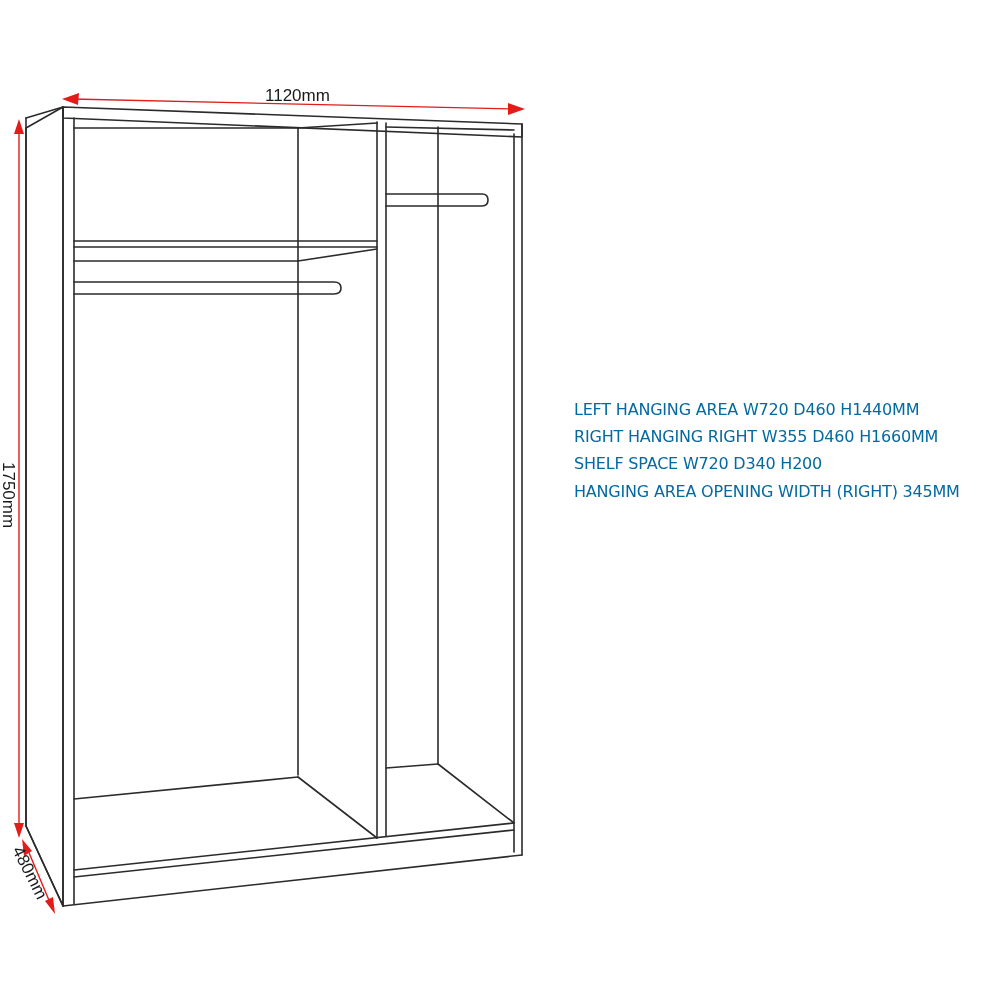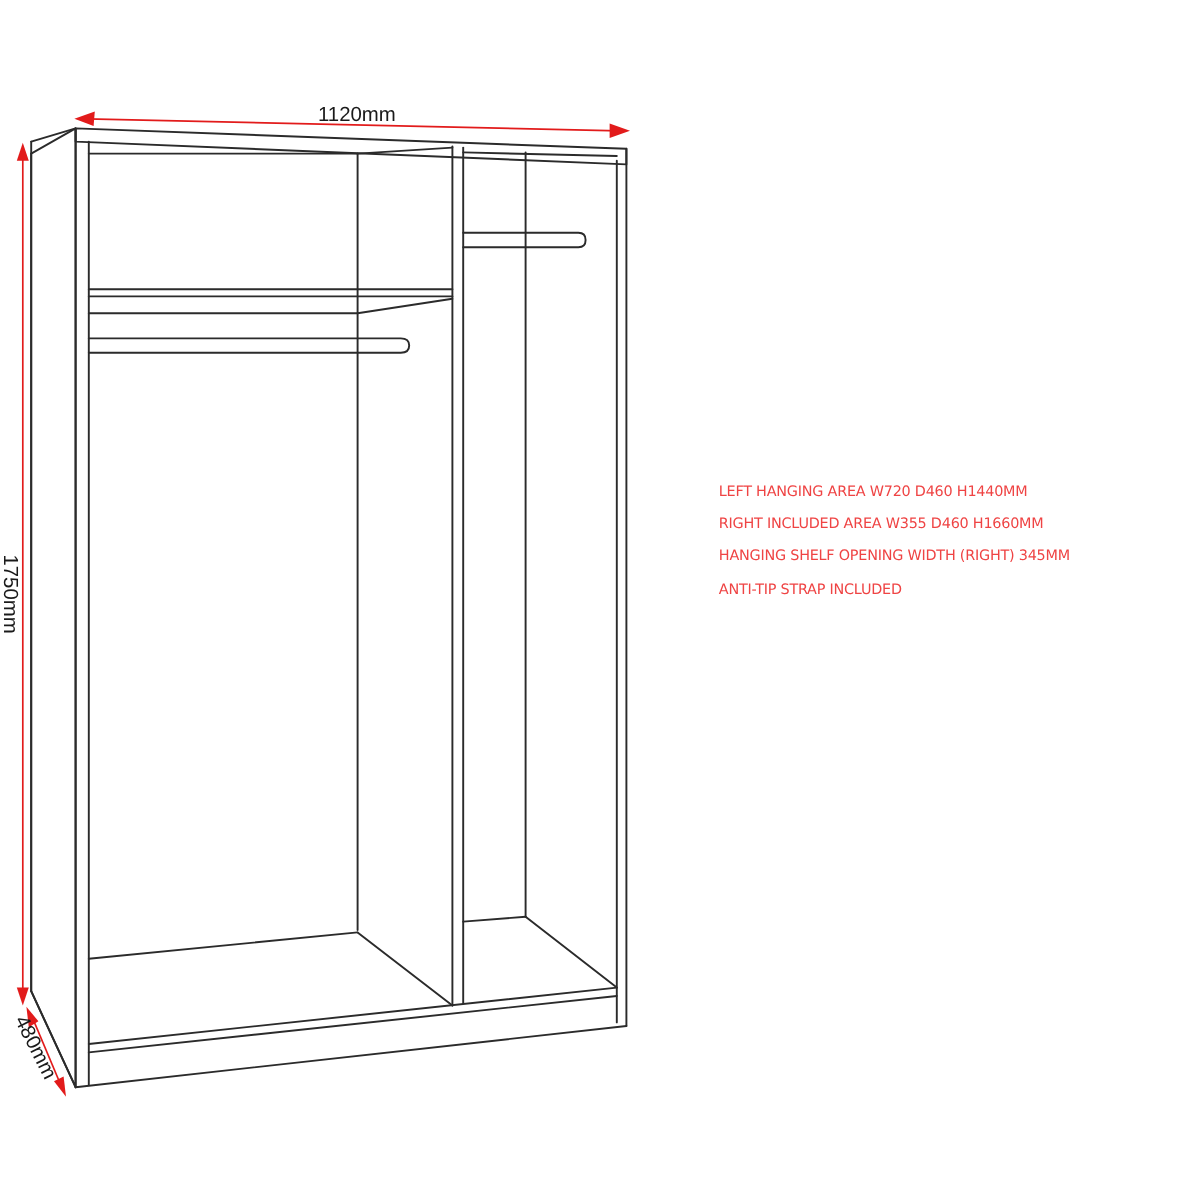--- a/index.html
+++ b/index.html
@@ -2,22 +2,22 @@
 <html><head>
 <meta charset="utf-8">
 <style>
   html, body { margin: 0; padding: 0; background: #ffffff; }
   body { width: 1000px; height: 1000px; position: relative; overflow: hidden; }
   svg#drawing { position: absolute; left: 0; top: 0; }
   .ln { stroke: #2b2b2b; stroke-width: 1.6; fill: none; stroke-linejoin: round; stroke-linecap: round; }
   .dim { stroke: #e21b1b; stroke-width: 1.4; fill: none; }
   .arrow { fill: #e21b1b; }
   .dimtext { font-family: "Liberation Sans", sans-serif; font-size: 17px; fill: #1a1a1a; }
-  #specs { position: absolute; left: 599px; top: 396px; margin: 0; padding: 0; list-style: none;
-           font-family: "DejaVu Sans", sans-serif; font-size: 12px; color: #ef4444; }
+  #specs { position: absolute; left: 574px; top: 396px; margin: 0; padding: 0; list-style: none;
+           font-family: "DejaVu Sans", sans-serif; font-size: 16px; color: #0369a1; }
   #specs li { height: 27.2px; line-height: 27.2px; white-space: nowrap; letter-spacing: -0.2px; }
 </style>
 </head>
 <body>
 
 <svg id="drawing" width="1000" height="1000" viewBox="0 0 1000 1000" xmlns="http://www.w3.org/2000/svg">
 
   <g>
 
     <path class="ln" d="M26,128 L63,107 L63,906 L26,826 Z"></path>
@@ -88,16 +88,16 @@
   <g>
     <line class="dim" x1="27" y1="848" x2="51" y2="905"></line>
     <polygon class="arrow" points="22,839 24,856 32,851"></polygon>
     <polygon class="arrow" points="55,914 45,901 53,897"></polygon>
     <text class="dimtext" transform="translate(12,850) rotate(63)">480mm</text>
   </g>
 </svg>
 
 <ul id="specs">
   <li>LEFT HANGING AREA W720 D460 H1440MM</li>
-  <li>RIGHT INCLUDED AREA W355 D460 H1660MM</li>
-  <li>HANGING SHELF OPENING WIDTH (RIGHT) 345MM</li>
-  <li>ANTI-TIP STRAP INCLUDED</li>
+  <li>RIGHT HANGING RIGHT W355 D460 H1660MM</li>
+  <li>SHELF SPACE W720 D340 H200</li>
+  <li>HANGING AREA OPENING WIDTH (RIGHT) 345MM</li>
 </ul>
 
 </body></html>

